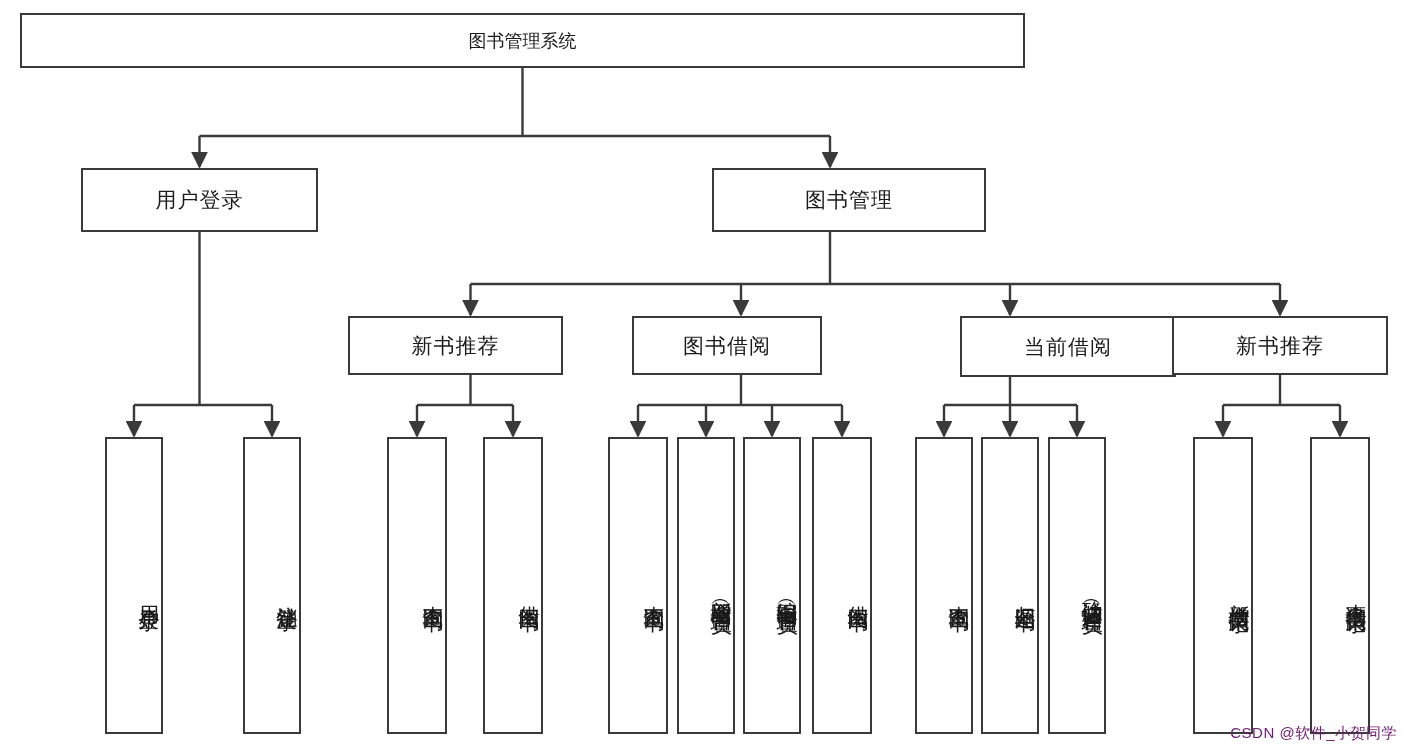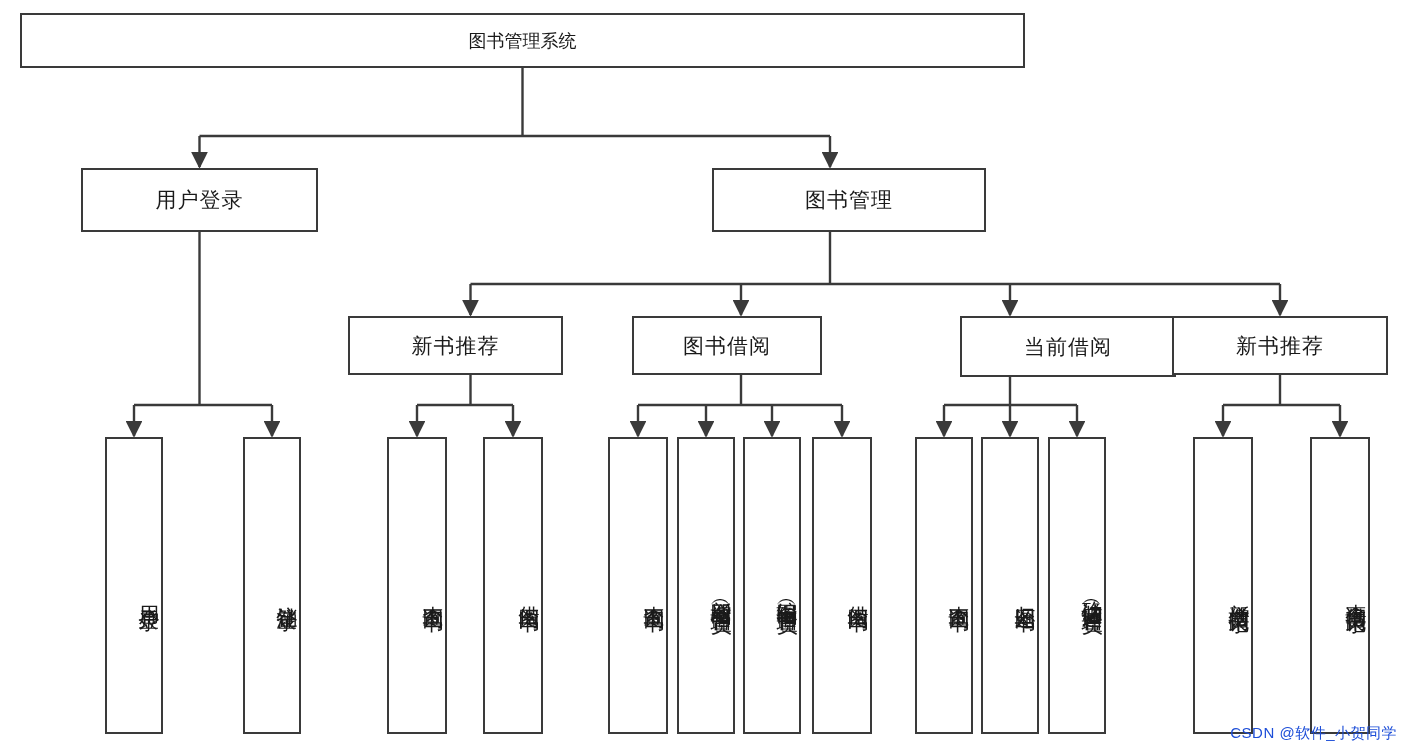--- a/index.html
+++ b/index.html
@@ -10,21 +10,21 @@
   .node{position:absolute;box-sizing:border-box;background:#ffffff;
         border:2px solid #3a3a3a;display:flex;align-items:center;
         justify-content:center;text-align:center;}
   .node.h{font-size:21px;letter-spacing:1px;}
   .node.root{font-size:18px;}
   .node.v{writing-mode:vertical-rl;text-orientation:upright;
           font-size:21px;line-height:1.12;letter-spacing:2px;
           padding-top:14px;align-items:flex-start;justify-content:center;}
   .node.v .vtxt{writing-mode:vertical-rl;text-orientation:upright;}
   #watermark{position:absolute;right:8px;bottom:4px;font-size:15px;
-             color:#1d4ed8;white-space:nowrap;letter-spacing:0.5px;}
+             color:#701a75;white-space:nowrap;letter-spacing:0.5px;}
 </style>
 </head>
 <body>
 
 <div id="diagram">
   <svg id="edges" viewBox="0 0 1405 747" xmlns="http://www.w3.org/2000/svg">
     <defs>
       <marker id="arrow" viewBox="0 0 10 10" refX="9" refY="5" markerWidth="7" markerHeight="7" orient="auto-start-reverse">
         <path d="M 0 0 L 10 5 L 0 10 z" fill="#3a3a3a"></path>
       </marker>

